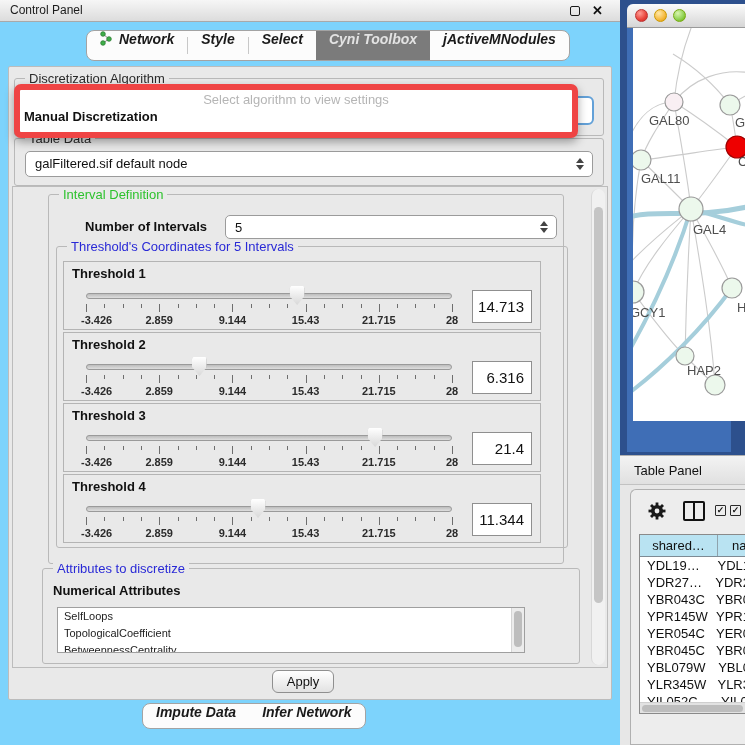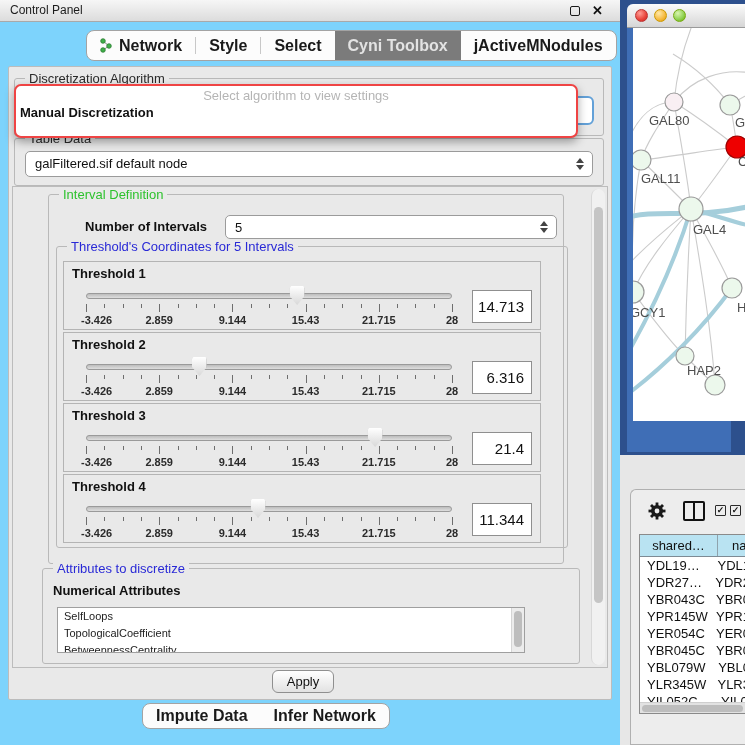--- a/index.html
+++ b/index.html
@@ -11,42 +11,42 @@
   background:linear-gradient(#f6f6f6,#dcdcdc); border-bottom:1px solid #a9a9a9; }
 .cp-title { position:absolute; left:10px; top:0; line-height:21px; font-size:12px; color:#1c1c1c; }
 .float-btn { position:absolute; right:40px; top:6px; width:10px; height:10px; border:1.5px solid #1a1a1a; border-radius:2px; }
 .close-btn { position:absolute; right:17px; top:0px; font-size:13px; font-weight:bold; color:#111; line-height:22px; }
 
 
 .tabbar { position:absolute; display:flex; align-items:stretch; background:#fcfcfc;
   border:1px solid #a3a3a3; border-radius:8px; overflow:hidden; }
 #top-tabs { left:86px; top:30px; height:31px; }
 #bottom-tabs { left:142px; top:703px; height:26px; }
-.tab { display:flex; align-items:center; padding:0 13px; font-size:16px; font-weight:bold; color:#1a1a1a; white-space:nowrap; }
+.tab { display:flex; align-items:flex-start; padding:0 13px; font-size:14px; font-weight:bold; color:#1a1a1a; white-space:nowrap;font-style:italic; }
 .tab.sel { background:#7b7b7b; color:#e3e3e3; }
 .tsep { width:1px; background:#c8c8c8; margin:6px 0; }
 .net-ico { margin-right:6px; }
 
 
 .outer-panel { position:absolute; left:8px; top:66px; width:604px; height:634px;
   border:1px solid #bcbcbc; background:#e9e9e9; border-radius:2px; }
 
 
 .group { position:absolute; border:1px solid #b9b9b9; border-radius:3px; }
 .group-label { position:absolute; top:-8px; left:10px; background:#e9e9e9; padding:0 4px; font-size:13px; }
 .gl-dark { color:#2a2a2a; } .gl-green { color:#2ec22e; } .gl-blue { color:#2929d6; }
 
 
 #algo-group { left:14px; top:78px; width:590px; height:58px; }
 .combo-peek { position:absolute; left:566px; top:96px; width:28px; height:29px; background:#fff;
   border:2px solid #63a1d8; border-radius:6px; z-index:1; }
 
 
 .popup { position:absolute; left:14px; top:84px; width:564px; height:54px; background:#fff;
-  border:2px solid #ef4444; border-radius:7px; box-shadow:0 4px 10px rgba(0,0,0,.35); z-index:5; padding-top:2px; }
+  border:6px solid #ef4444; border-radius:7px; box-shadow:0 4px 10px rgba(0,0,0,.35); z-index:5; padding-top:2px; }
 .popup-hint { text-align:center; font-size:13px; color:#b5b5b5; height:16px; }
 .popup-opt { font-size:13px; color:#111; padding:1px 4px; height:17px; white-space:nowrap; }
 .popup-opt.bold { font-weight:bold; }
 
 
 #tabledata-group { left:14px; top:138px; width:590px; height:48px; }
 .combo { position:absolute; background:#fff; border:1px solid #9b9b9b; border-radius:5px; font-size:13px; color:#111; }
 .combo .val { position:absolute; left:9px; top:0; line-height:24px; white-space:nowrap; }
 .spinner { position:absolute; right:8px; top:50%; width:8px; height:14px; transform:translateY(-50%); }
 .spinner i { position:absolute; left:0; width:0; height:0; border-left:4px solid transparent; border-right:4px solid transparent; }
@@ -463,20 +463,23 @@
           <text x="60" y="206">GAL4</text>
           <text x="-3" y="289">GCY1</text>
           <text x="104" y="284">H</text>
           <text x="54" y="347">HAP2</text>
         </g>
       </svg>
     </div>
   </div>
 
   <div class="tp-section">
+    <div class="tp-bar">
+      <span class="tp-title">Table Panel</span>
+    </div>
     <div class="tp-panel">
       <div class="tp-icons">
         <svg class="icon-gear" width="22" height="22" viewBox="0 0 22 22">
           <g stroke="#1a1a1a" stroke-width="2.8">
             <line x1="11" y1="2.5" x2="11" y2="19.5"></line>
             <line x1="2.5" y1="11" x2="19.5" y2="11"></line>
             <line x1="5" y1="5" x2="17" y2="17"></line>
             <line x1="17" y1="5" x2="5" y2="17"></line>
           </g>
           <circle cx="11" cy="11" r="6" fill="#1a1a1a"></circle>

